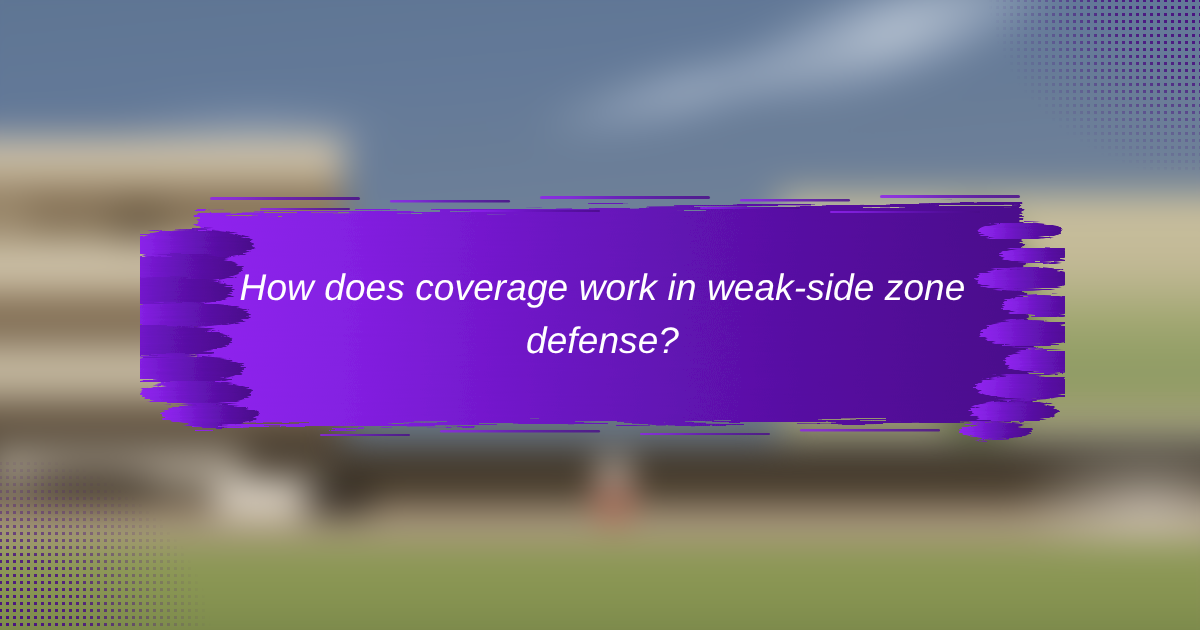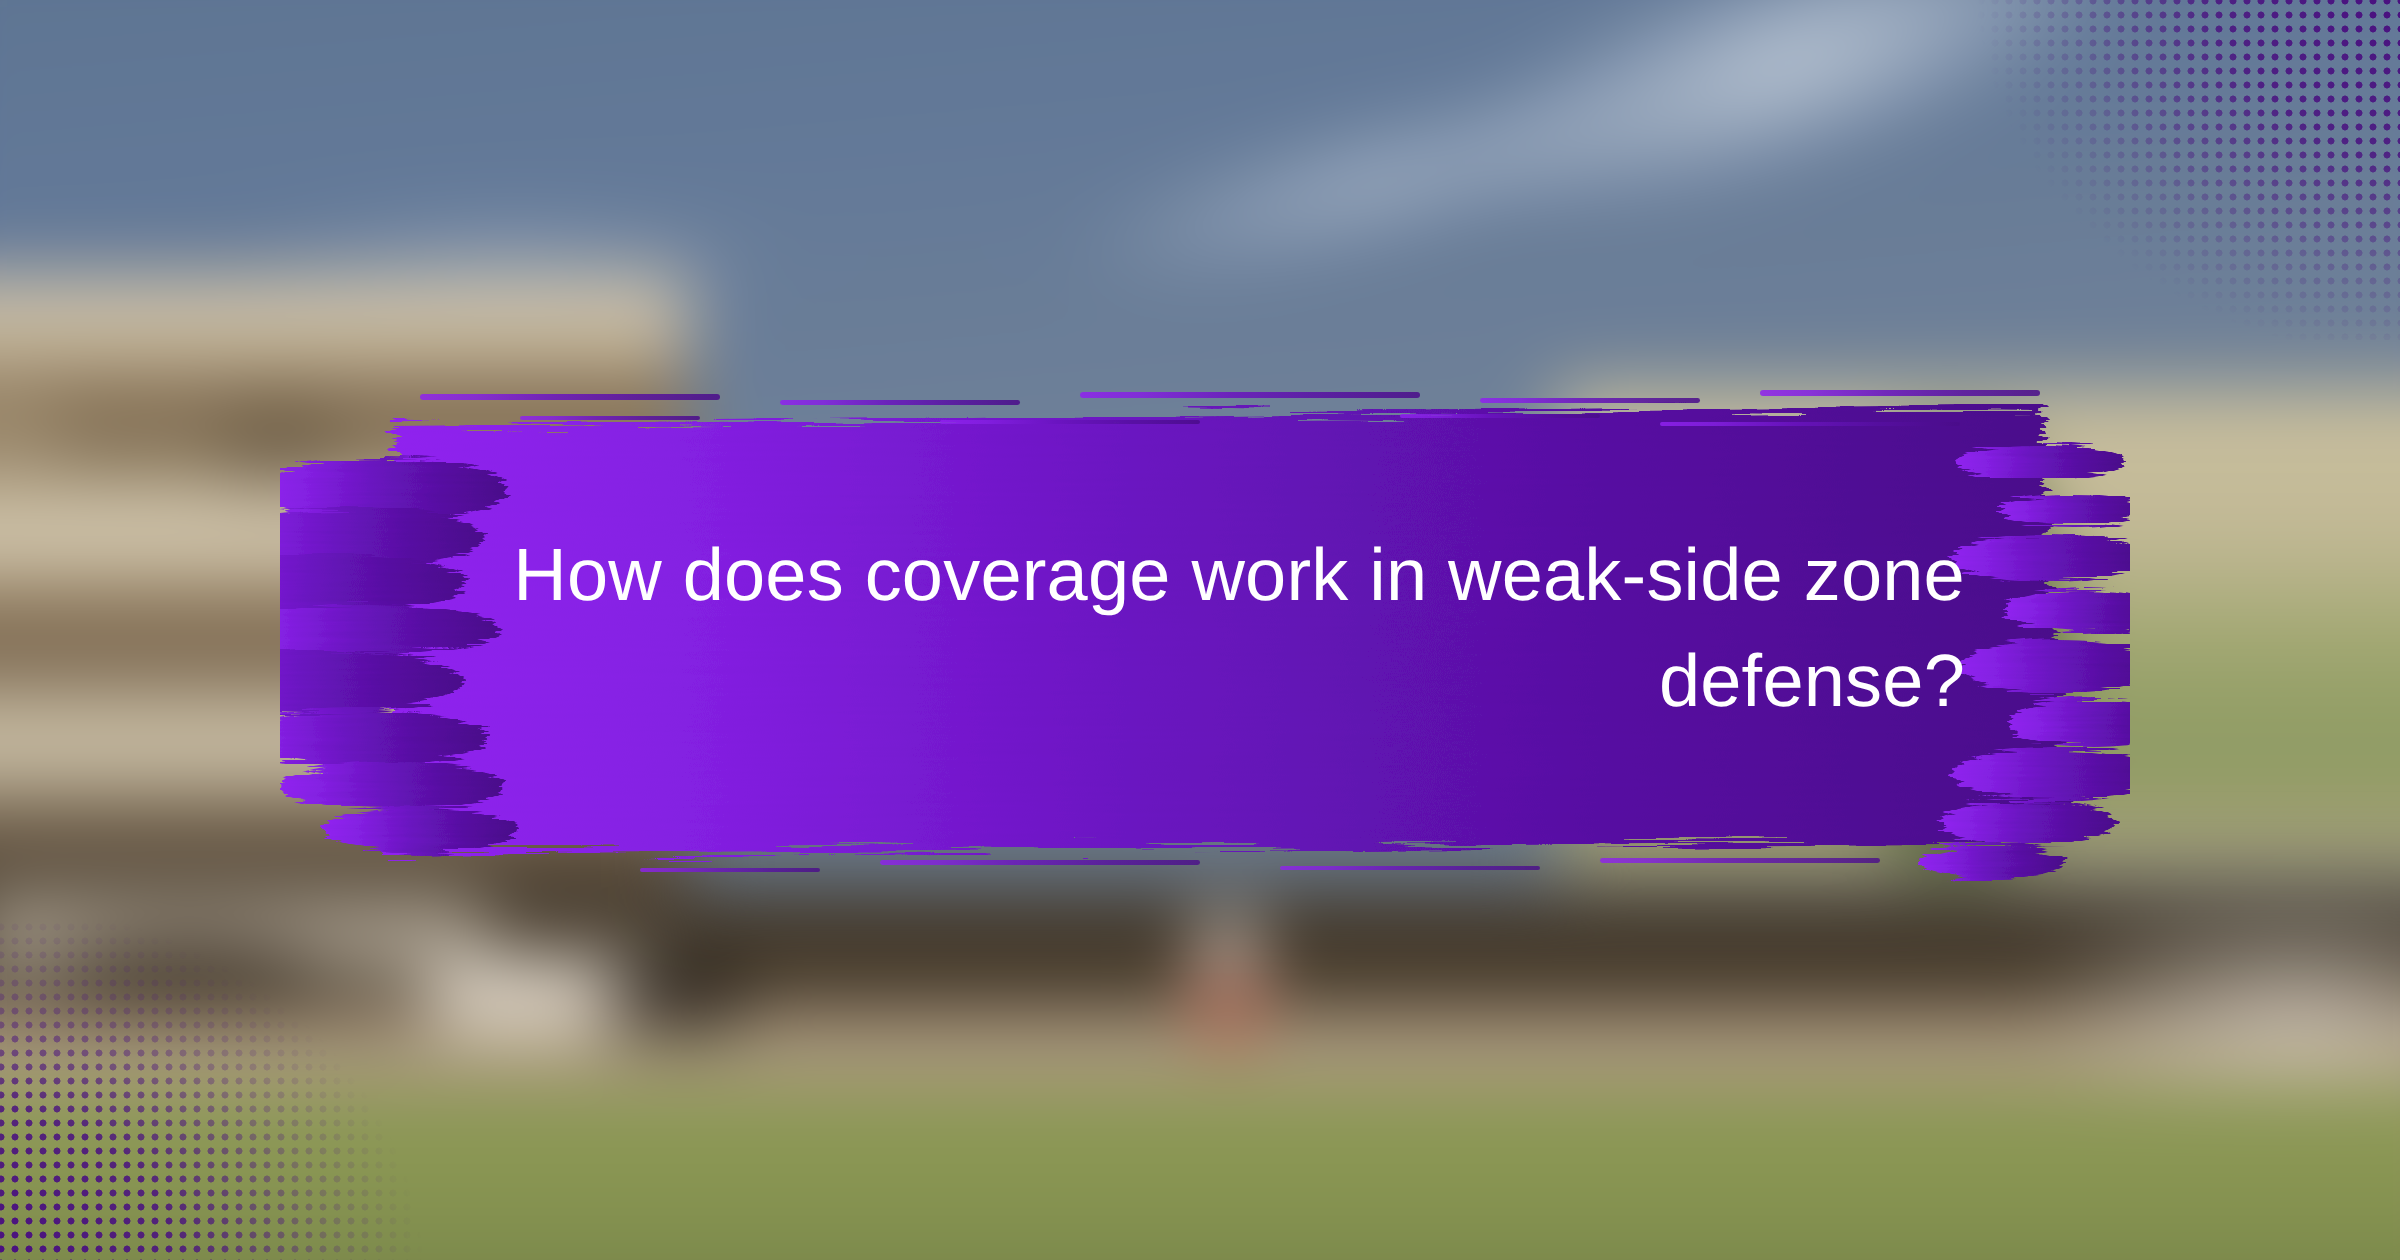--- a/index.html
+++ b/index.html
@@ -107,21 +107,22 @@
                   mask-image:radial-gradient(ellipse 115% 125% at 0% 100%,#000 8%,rgba(0,0,0,.85) 38%,rgba(0,0,0,.25) 66%,rgba(0,0,0,0) 84%);}
 
   
   #brush{position:absolute;left:140px;top:183px;width:925px;height:262px;}
   #brush svg{display:block;width:100%;height:100%;}
 
   
   #headline{
     position:absolute;left:150px;top:183px;width:905px;height:262px;
     display:flex;align-items:center;justify-content:center;
-    text-align:right;
+    text-align:center;
+    font-style:italic;
   }
   #headline .txt{
     color:#ffffff;
     font-size:37px;
     line-height:53px;
     font-weight:400;
     letter-spacing:.1px;
     max-width:760px;
     text-rendering:geometricPrecision;
   }

